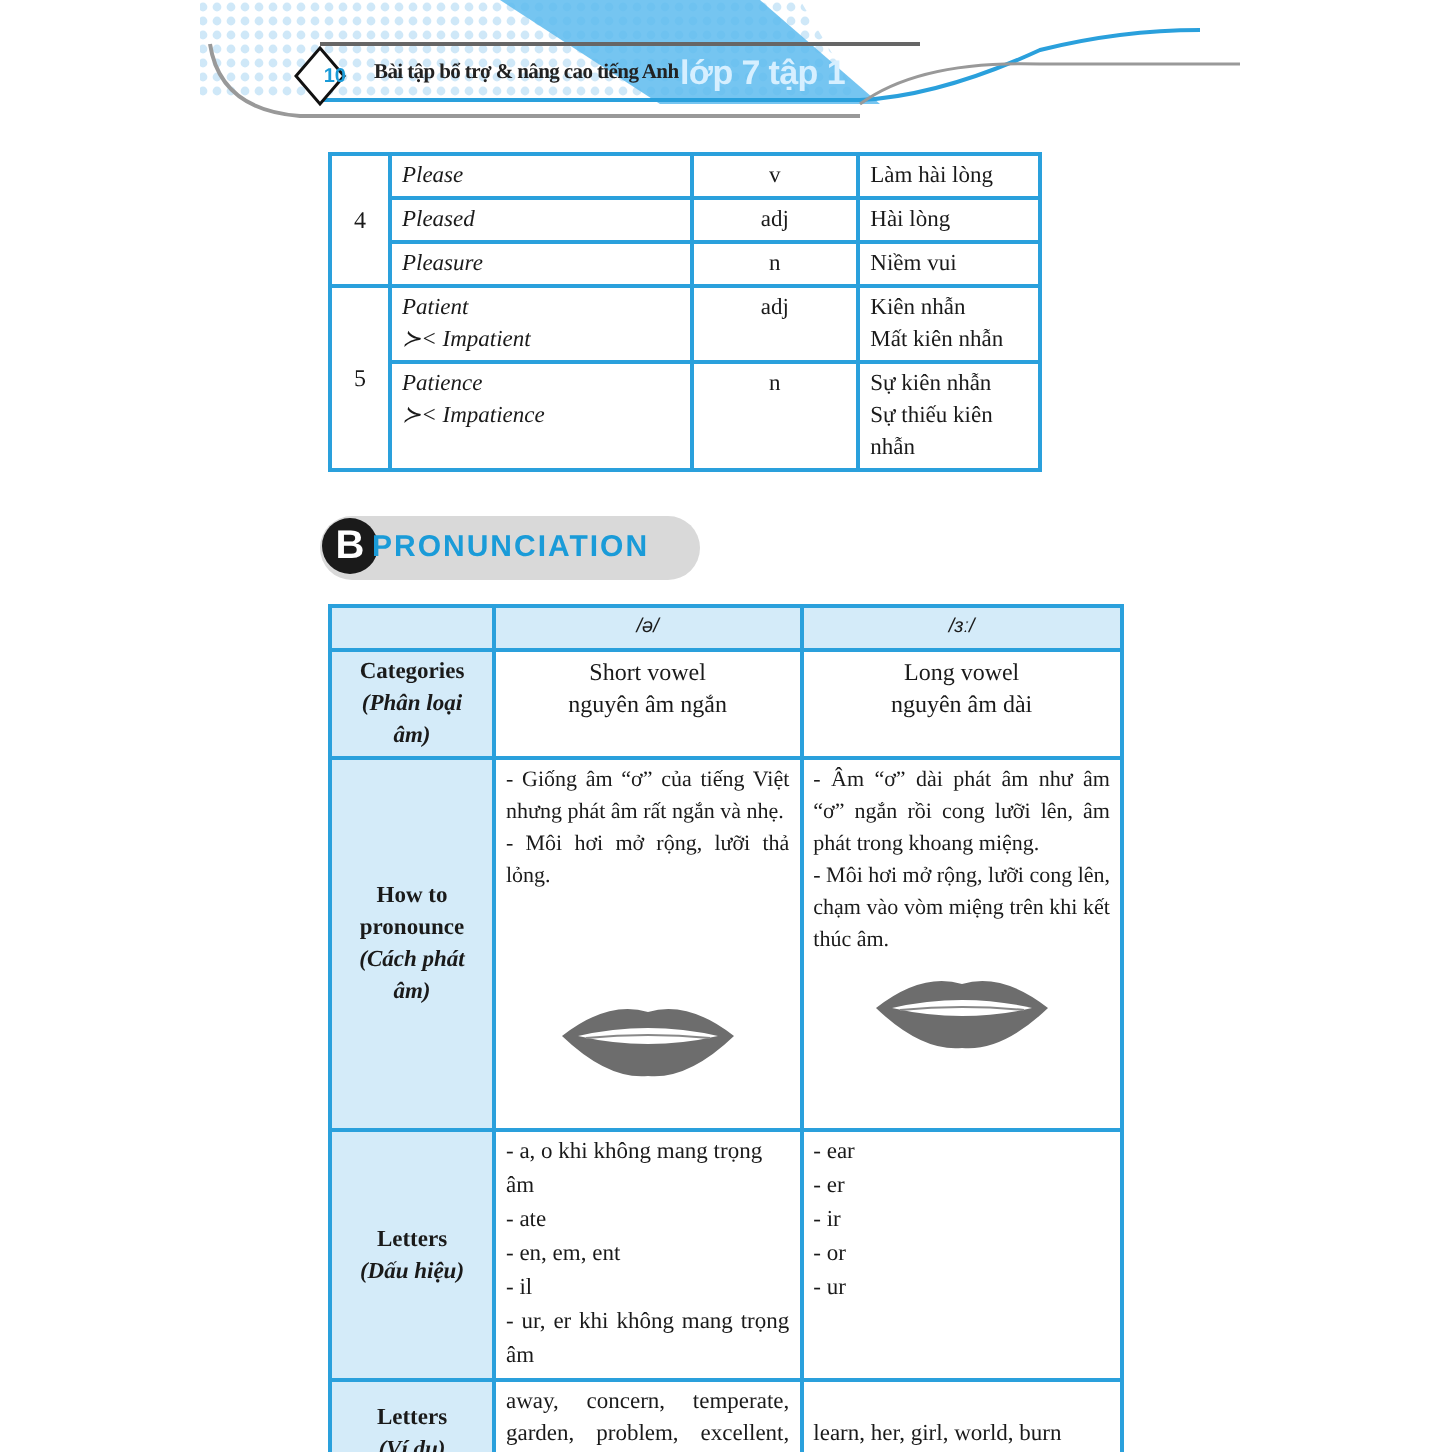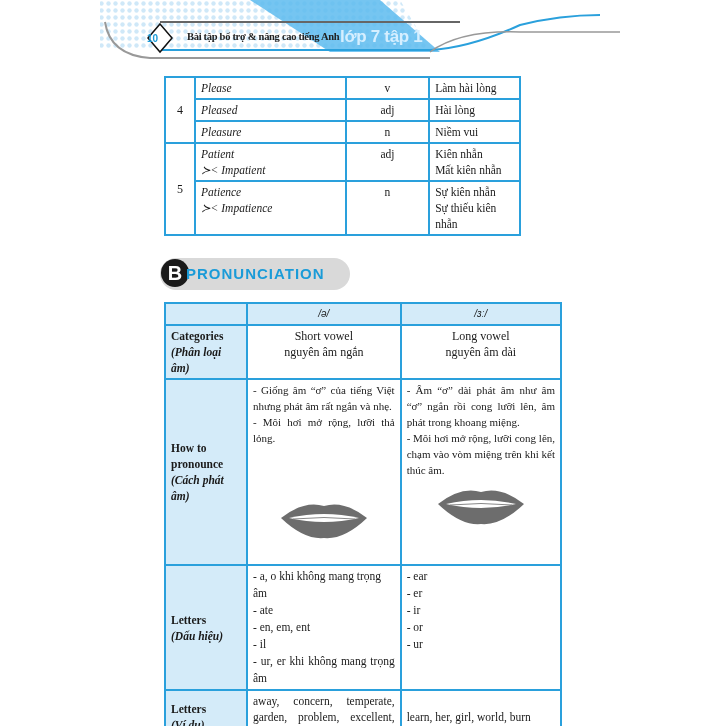--- a/index.html
+++ b/index.html
@@ -1,33 +1,33 @@
 <!DOCTYPE html>
 <html><head>
 <meta charset="utf-8">
 <style>
   html,body{margin:0;padding:0;background:#fff;}
   body{width:726px;height:726px;position:relative;overflow:hidden;font-family:"Liberation Serif","DejaVu Serif",serif;color:#1a1a1a;}
   .header{position:absolute;left:0;top:0;width:726px;height:62px;}
   .header svg{position:absolute;left:0;top:0;}
-  .page-num{position:absolute;left:147px;top:30px;width:26px;height:18px;text-align:left;font-family:"Liberation Sans",sans-serif;font-weight:bold;font-size:10px;color:#1a9bd8;line-height:18px;}
+  .page-num{position:absolute;left:147px;top:30px;width:26px;height:18px;text-align:right;font-family:"Liberation Sans",sans-serif;font-weight:bold;font-size:10px;color:#1a9bd8;line-height:18px;}
   .header-title{position:absolute;left:187px;top:31px;font-family:Liberation Serif, serif;font-weight:bold;font-size:10.5px;color:#222;letter-spacing:-0.3px;}
   .header-sub{position:absolute;left:340px;top:27px;font-family:"Liberation Sans",sans-serif;font-weight:bold;font-size:17px;color:#d6efff;letter-spacing:-0.3px;}
   table{border-collapse:collapse;position:absolute;}
   td{border:2px solid #2aa0dc;font-size:11.5px;line-height:16px;padding:2px 5px;vertical-align:top;}
   .vocab{left:164px;top:76px;width:357px;}
   .vocab td.num{text-align:center;vertical-align:middle;width:25px;font-size:12px;}
   .vocab td.word{width:190px;font-style:italic;}
   .vocab td.pos{text-align:center;width:105px;}
   .vocab td.mean{width:110px;}
   .sec-b{position:absolute;left:160px;top:258px;width:190px;height:32px;background:#d9d9d9;border-radius:16px;}
   .sec-b-badge{position:absolute;left:1px;top:1px;width:28px;height:28px;border-radius:50%;background:#1a1a1a;color:#fff;font-family:"Liberation Sans",sans-serif;font-weight:bold;font-size:20px;text-align:center;line-height:28px;}
   .sec-b-title{position:absolute;left:26px;top:7px;font-family:"Liberation Sans",sans-serif;font-weight:bold;font-size:15px;color:#1a9bd8;letter-spacing:1px;}
   .pron{left:164px;top:302px;width:398px;}
-  .pron td.label{background:#d4ebf9;vertical-align:middle;width:70px;font-weight:bold;}
+  .pron td.label{background:#d4ebf9;text-align:center;vertical-align:middle;width:70px;font-weight:bold;}
   .pron td.label i{font-weight:bold;}
   .pron td.hdr{background:#d4ebf9;text-align:center;font-style:italic;font-size:10px;font-family:"Liberation Sans",sans-serif;}
   .pron td.cat{text-align:center;font-size:12px;margin-left:40px;}
   .pron td.desc{text-align:justify;font-size:11px;line-height:16px;height:180px;position:relative;}
   .lips{display:block;margin:30px auto 0;}
   .lst div{line-height:17px;}
   .ex{vertical-align:middle!important;}
 </style>
 </head>
 <body>

